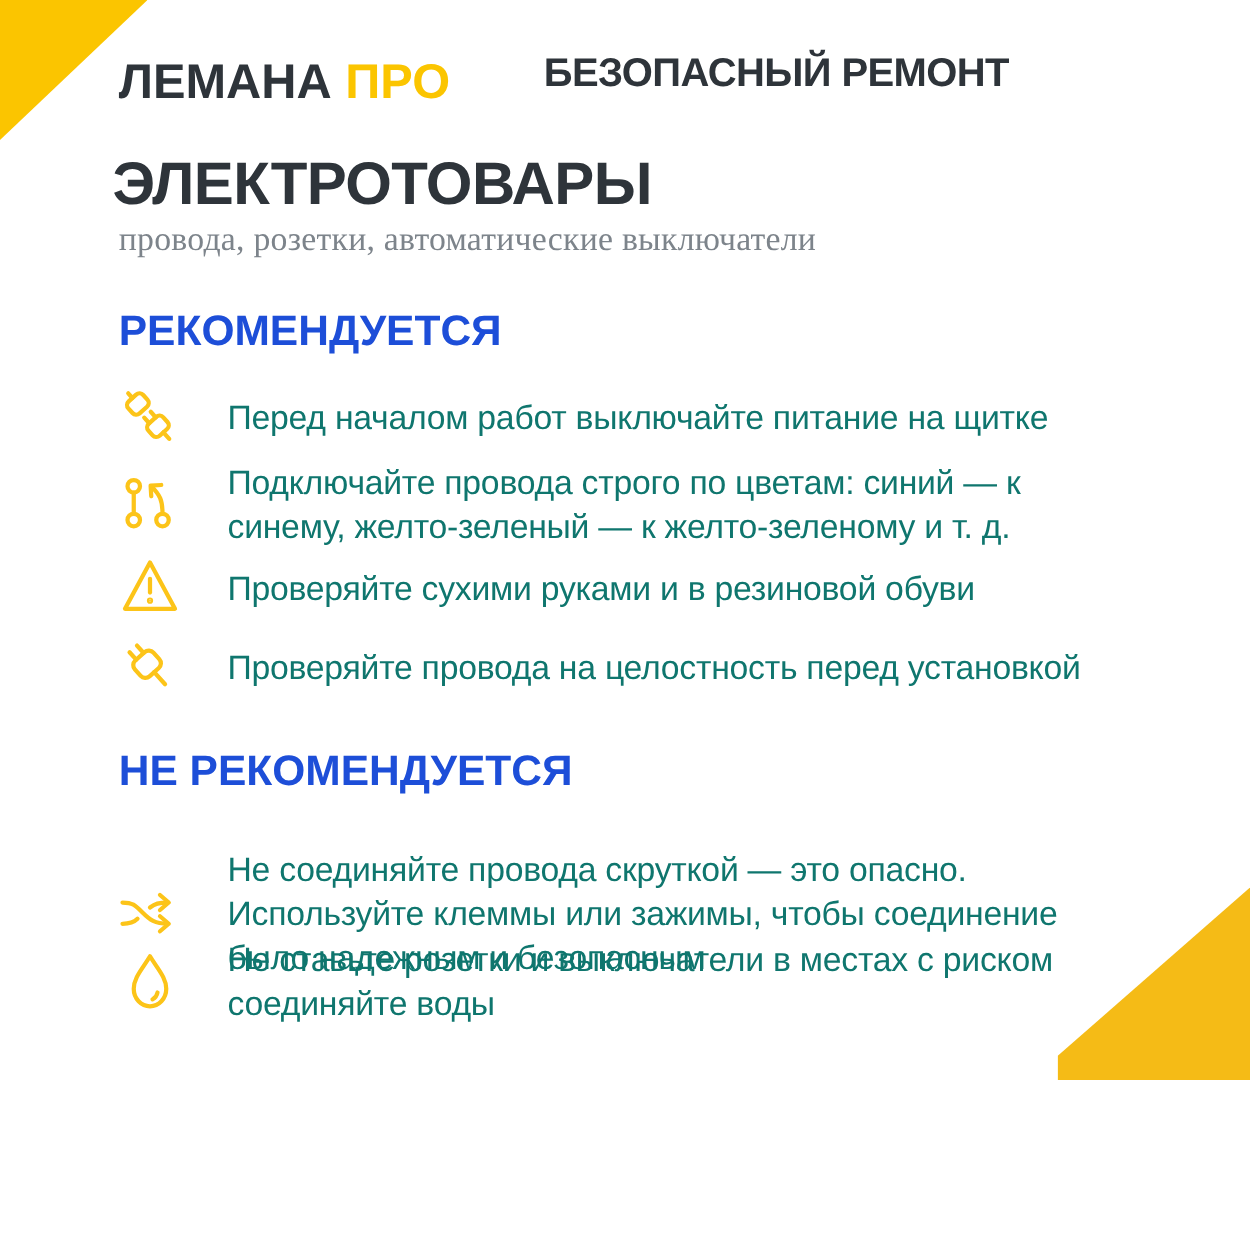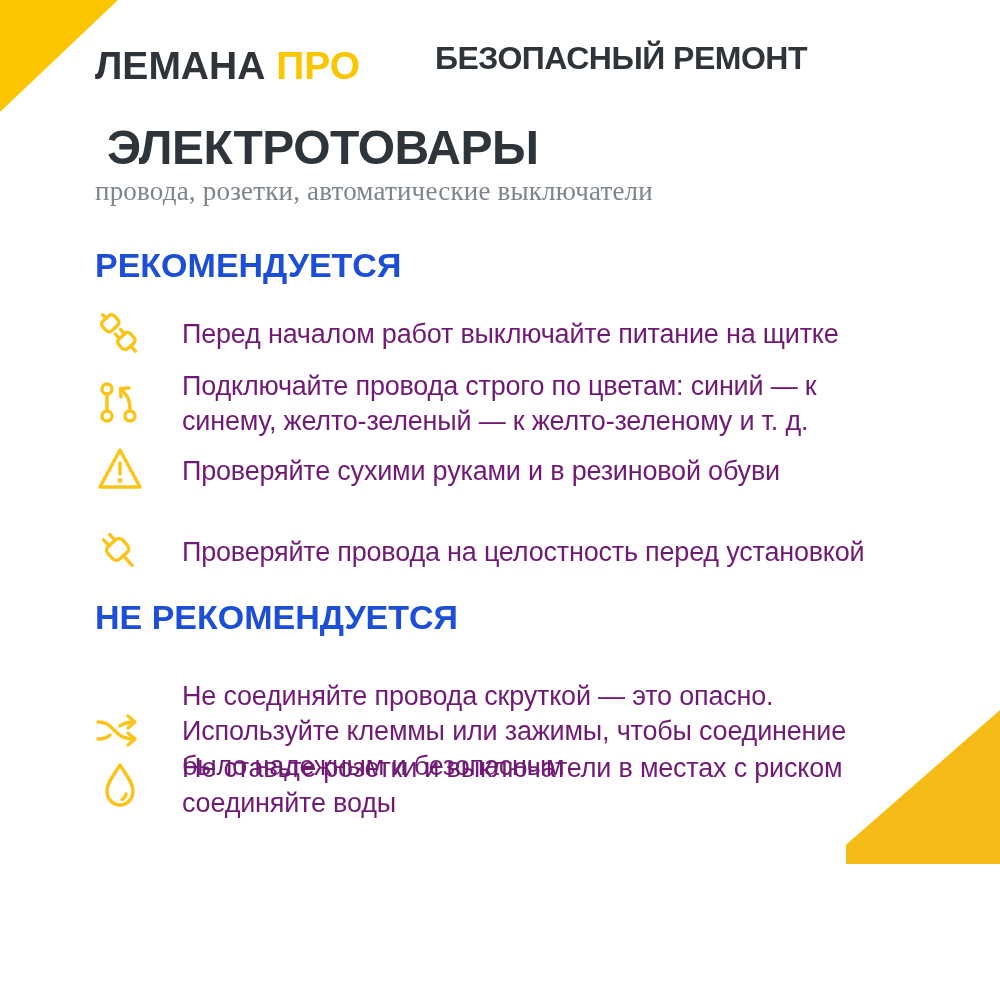--- a/index.html
+++ b/index.html
@@ -22,21 +22,21 @@
     position:absolute;left:95px;top:44px;font-size:39px;font-weight:900;
     letter-spacing:0px;white-space:nowrap;color:#2E343A;
   }
   .logo .pro{color:#FBC500;}
   .header-title{
     position:absolute;left:435px;top:40px;font-size:32px;font-weight:900;
     letter-spacing:-0.5px;white-space:nowrap;color:#2E343A;
   }
   
   .page-title{
-    position:absolute;left:107px;top:120px;font-size:48px;font-weight:900;
+    position:absolute;left:90px;top:120px;font-size:48px;font-weight:900;
     letter-spacing:-0.5px;color:#2E343A;text-align:right;
   }
   .page-subtitle{
     position:absolute;left:95px;top:176px;font-size:27px;font-weight:400;
     color:#7D848B;letter-spacing:0.2px;font-family:Liberation Serif, serif;
   }
   
   .sec-heading{
     position:absolute;left:95px;font-size:34px;font-weight:900;
     letter-spacing:0px;color:#1d4ed8;white-space:nowrap;
@@ -46,26 +46,26 @@
   
   .item{
     position:absolute;left:92px;width:810px;display:flex;align-items:center;
   }
   .item .icon{
     flex:0 0 56px;width:56px;height:56px;display:flex;
     align-items:center;justify-content:center;
   }
   .item .txt{
     margin-left:34px;font-size:27px;line-height:35px;font-weight:400;
-    color:#701a75;letter-spacing:-0.2px;
+    color:#0f766e;letter-spacing:-0.2px;
   }
   .item1{top:303px;height:62px;}
   .item2{top:368px;height:72px;}
   .item3{top:440px;height:62px;}
-  .item4{top:521px;height:62px;text-align:center;}
+  .item4{top:503px;height:62px;text-align:center;}
   .item5{top:650px;height:100px;margin-top:31px;}
   .item5 .txt{width:706px;}
   .item6{top:750px;height:72px;}
   .item6 .txt{width:680px;}
   svg{display:block;}
 </style>
 </head>
 <body>
 
 <div class="canvas">

